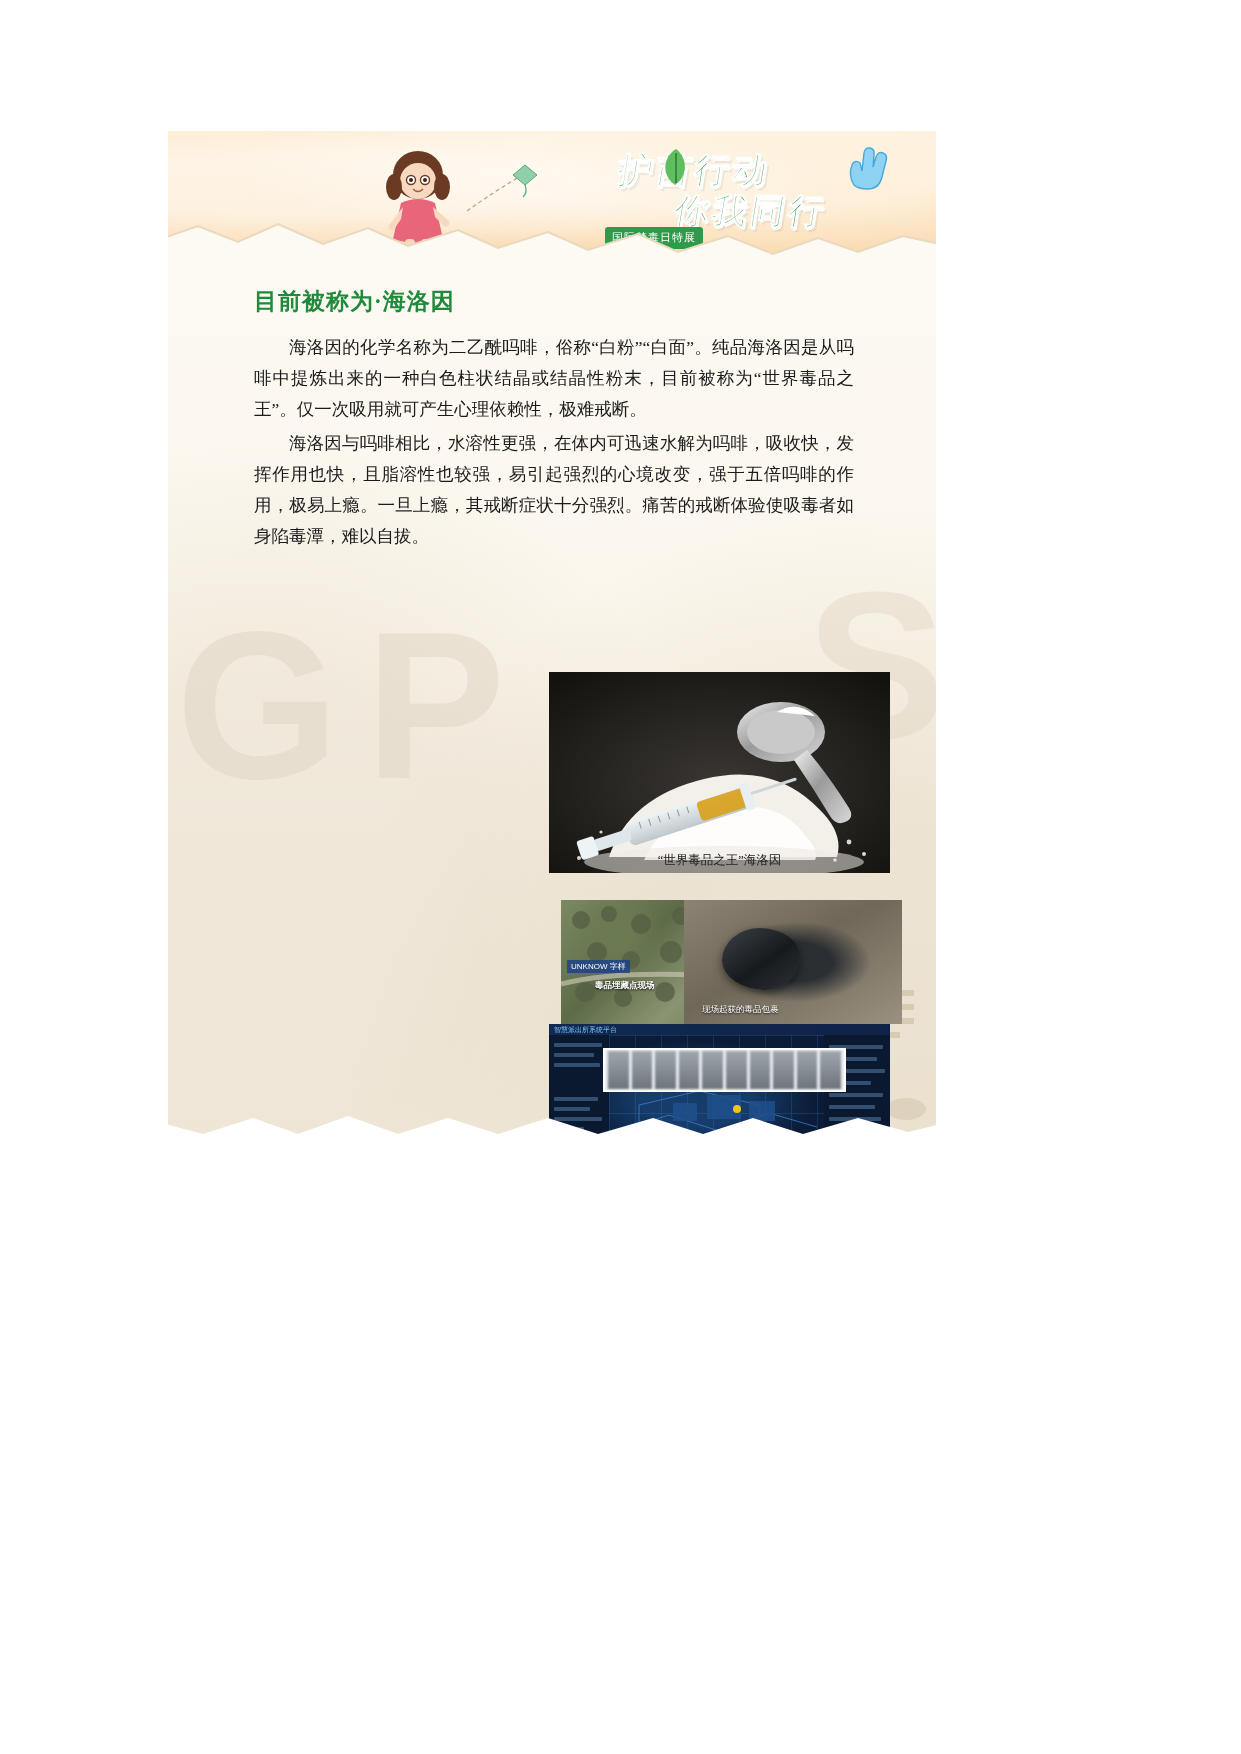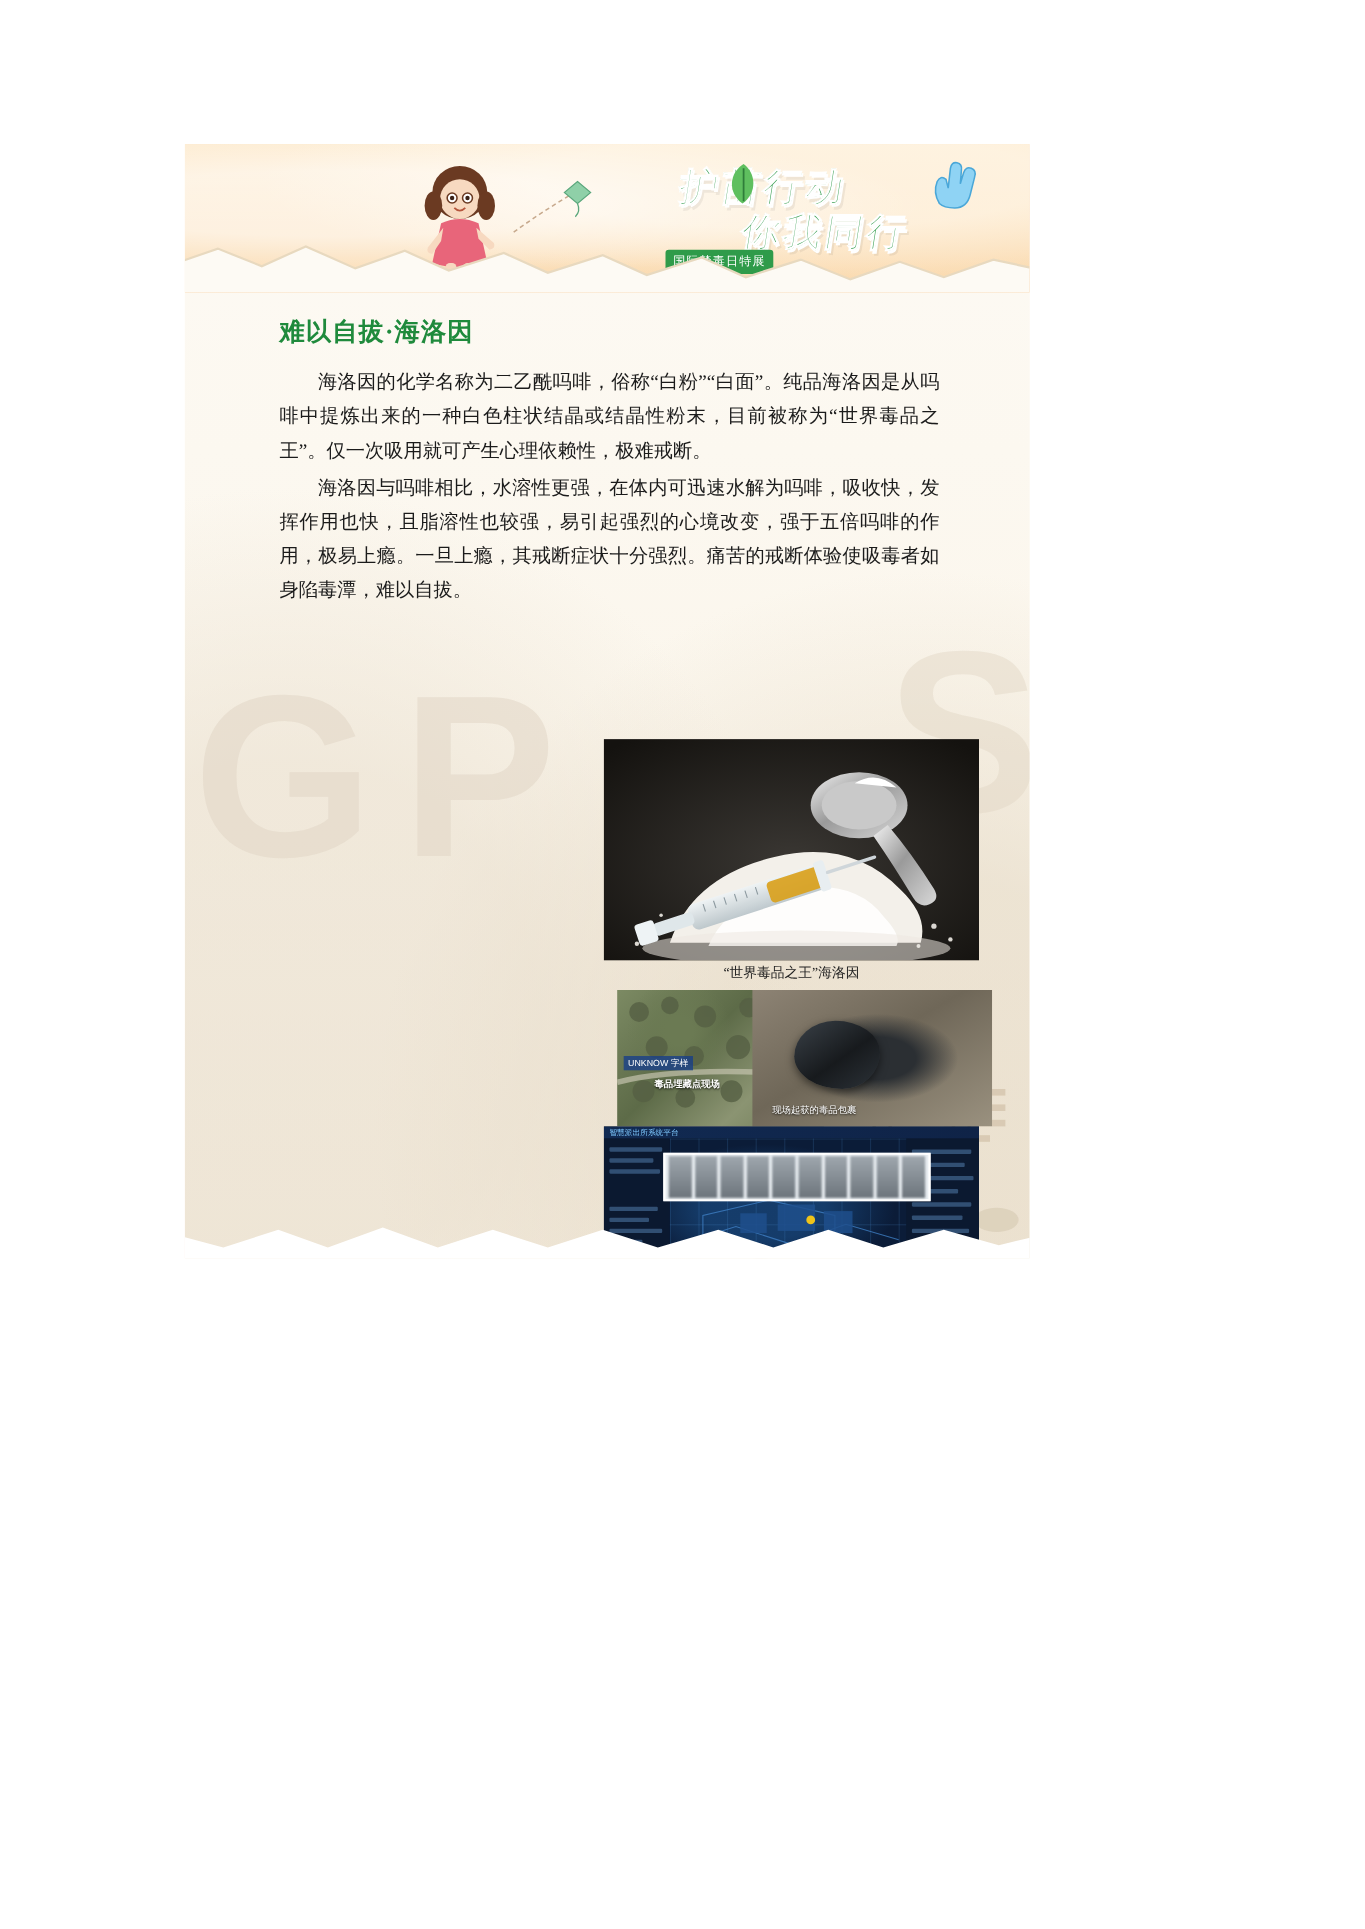--- a/index.html
+++ b/index.html
@@ -212,21 +212,21 @@
   .fig1-art { position: absolute; inset: 0; }
   .caption {
     position: absolute;
     font-size: 12.5px;
     color: #222;
     font-family: "Liberation Serif", serif;
     text-align: center;
   }
   .caption-1 {
     left: 381px;
-    top: 610px;
+    top: 586px;
     width: 341px;
     font-family: Liberation Serif, serif;
   }
 
   .figure-2 {
     position: absolute;
     left: 381px;
     top: 634px;
     width: 341px;
     height: 124px;
@@ -422,21 +422,21 @@
     </div>
 
     <svg class="banner-torn" viewBox="0 0 800 60" preserveAspectRatio="none">
       <path d="M0 28 L40 14 L80 30 L120 12 L165 32 L210 16 L250 34 L300 18 L340 36 L390 20 L430 38 L480 22 L520 40 L570 24 L615 42 L660 26 L700 40 L745 24 L800 36 L800 60 L0 60 Z" fill="#fdfaf4"></path>
       <path d="M0 28 L40 14 L80 30 L120 12 L165 32 L210 16 L250 34 L300 18 L340 36 L390 20 L430 38 L480 22 L520 40 L570 24 L615 42 L660 26 L700 40 L745 24 L800 36" fill="none" stroke="#e8d9bf" stroke-width="2"></path>
     </svg>
   </div>
 
   <div class="content">
 
-    <div class="section-title">难以自拔·海洛因</div>
+    <div class="section-title">目前被称为·海洛因</div>
 
     <div class="para para-1">海洛因的化学名称为二乙酰吗啡，俗称“白粉”“白面”。纯品海洛因是从吗啡中提炼出来的一种白色柱状结晶或结晶性粉末，目前被称为“世界毒品之王”。仅一次吸用就可产生心理依赖性，极难戒断。</div>
     <div class="para para-2">海洛因与吗啡相比，水溶性更强，在体内可迅速水解为吗啡，吸收快，发挥作用也快，且脂溶性也较强，易引起强烈的心境改变，强于五倍吗啡的作用，极易上瘾。一旦上瘾，其戒断症状十分强烈。痛苦的戒断体验使吸毒者如身陷毒潭，难以自拔。</div>
 
     <div class="figure-1">
       <svg class="fig1-art" viewBox="0 0 341 201" preserveAspectRatio="none">
         <defs>
           <radialGradient id="bgGrad" cx="50%" cy="55%" r="70%">
             <stop offset="0%" stop-color="#3a3733"></stop>
             <stop offset="100%" stop-color="#14120f"></stop>

